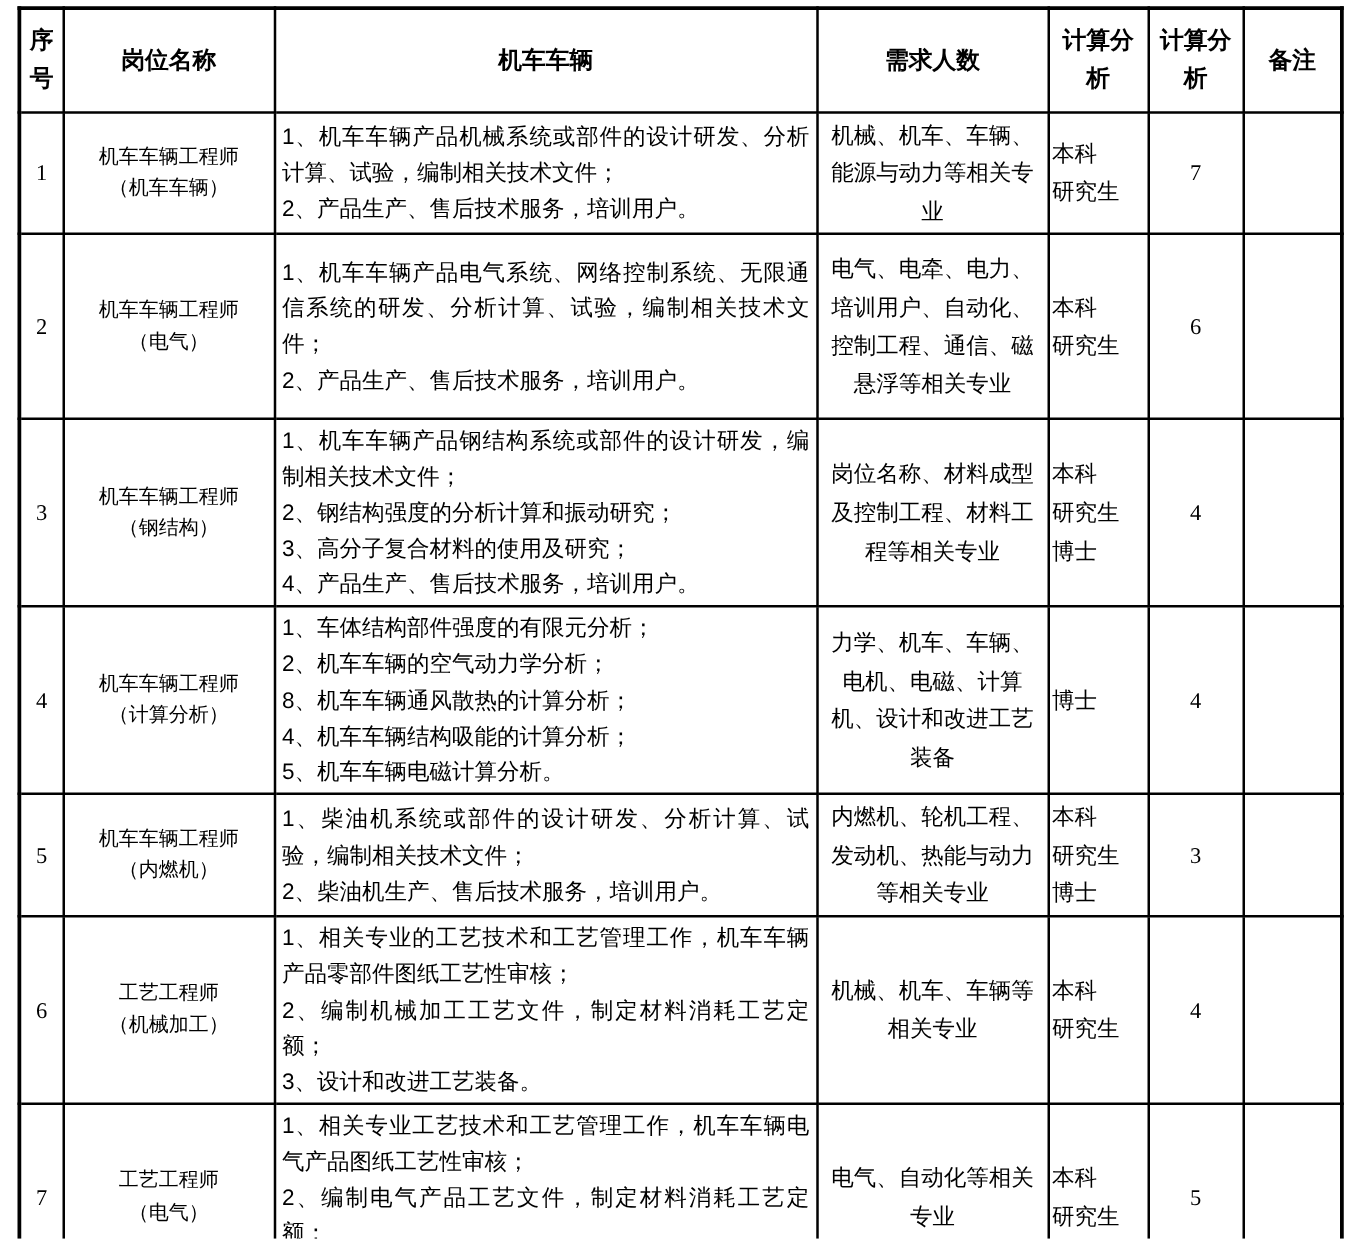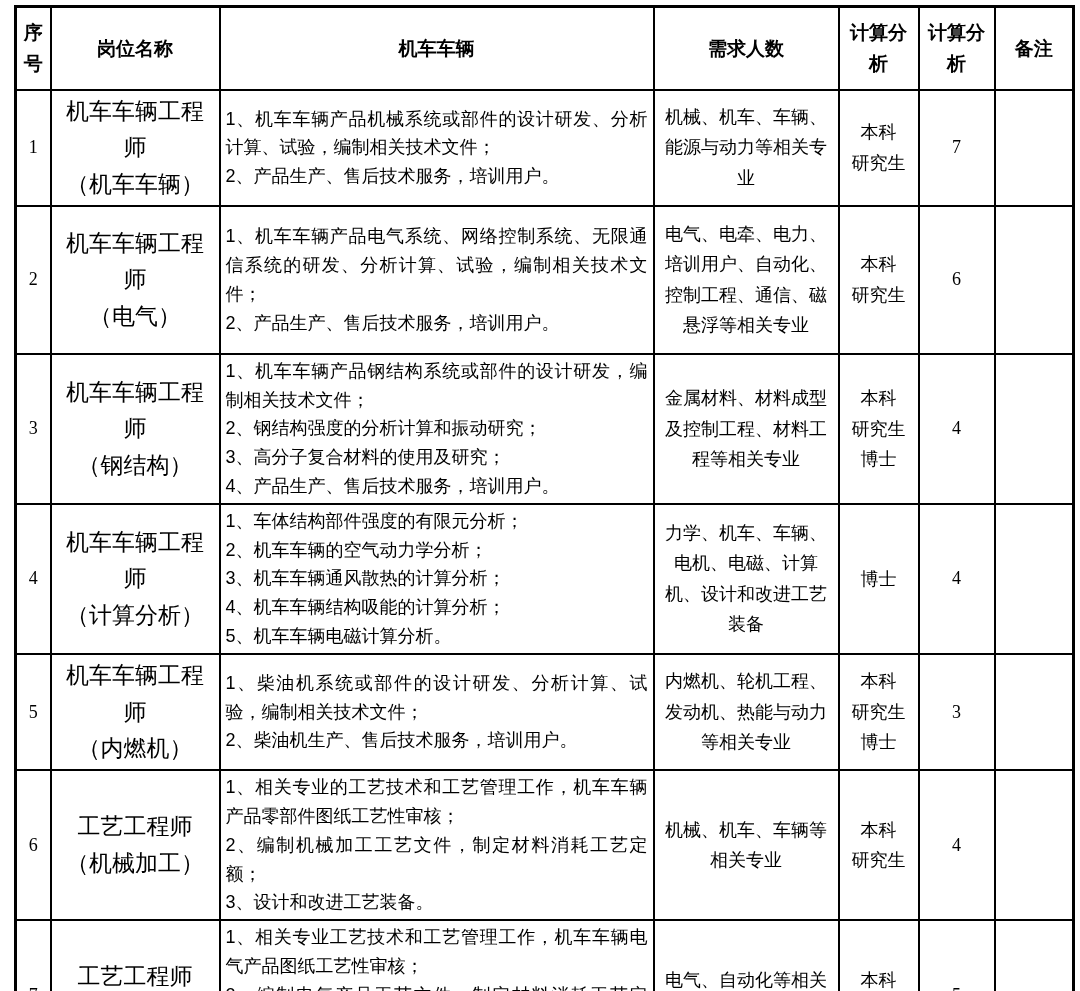--- a/index.html
+++ b/index.html
@@ -37,41 +37,41 @@
     padding: 2px 3px;
   }
   td.c-no {
     text-align: center;
     font-family: "Liberation Serif", serif;
     font-size: 18px;
     padding: 0;
   }
   td.c-title {
     text-align: center;
-    font-size: 23px;
+    font-size: 16px;
     line-height: 1.6;
     white-space: pre-line;
     padding: 2px 4px;
   }
   td.c-desc {
     text-align: justify;
     font-size: 18px;
     line-height: 1.6;
     white-space: pre-line;
     padding: 2px 5px;
     border-radius: 16px;
   }
   td.c-major {
     text-align: center;
     font-size: 18px;
     line-height: 1.7;
     padding: 2px 4px;
   }
   td.c-edu {
-    text-align: center;
+    text-align: left;
     font-size: 18px;
     line-height: 1.7;
     white-space: pre-line;
     padding: 2px 2px;
   }
   td.c-count {
     text-align: center;
     font-family: "Liberation Serif", serif;
     font-size: 18px;
     padding: 0;
@@ -138,34 +138,34 @@
         <td class="c-remark"></td>
       </tr>
       <tr class="r2">
         <td class="c-no">3</td>
         <td class="c-title">机车车辆工程师
 （钢结构）</td>
         <td class="c-desc">1、机车车辆产品钢结构系统或部件的设计研发，编制相关技术文件；
 2、钢结构强度的分析计算和振动研究；
 3、高分子复合材料的使用及研究；
 4、产品生产、售后技术服务，培训用户。</td>
-        <td class="c-major">金属材料、材料成型及控制工程、材料工程等相关专业</td>
+        <td class="c-major">岗位名称、材料成型及控制工程、材料工程等相关专业</td>
         <td class="c-edu">本科
 研究生
 博士</td>
         <td class="c-count">4</td>
         <td class="c-remark"></td>
       </tr>
       <tr class="r3">
         <td class="c-no">4</td>
         <td class="c-title">机车车辆工程师
 （计算分析）</td>
         <td class="c-desc">1、车体结构部件强度的有限元分析；
 2、机车车辆的空气动力学分析；
-3、机车车辆通风散热的计算分析；
+8、机车车辆通风散热的计算分析；
 4、机车车辆结构吸能的计算分析；
 5、机车车辆电磁计算分析。</td>
         <td class="c-major">力学、机车、车辆、电机、电磁、计算机、设计和改进工艺装备</td>
         <td class="c-edu">博士</td>
         <td class="c-count">4</td>
         <td class="c-remark"></td>
       </tr>
       <tr class="r4">
         <td class="c-no">5</td>
         <td class="c-title">机车车辆工程师

